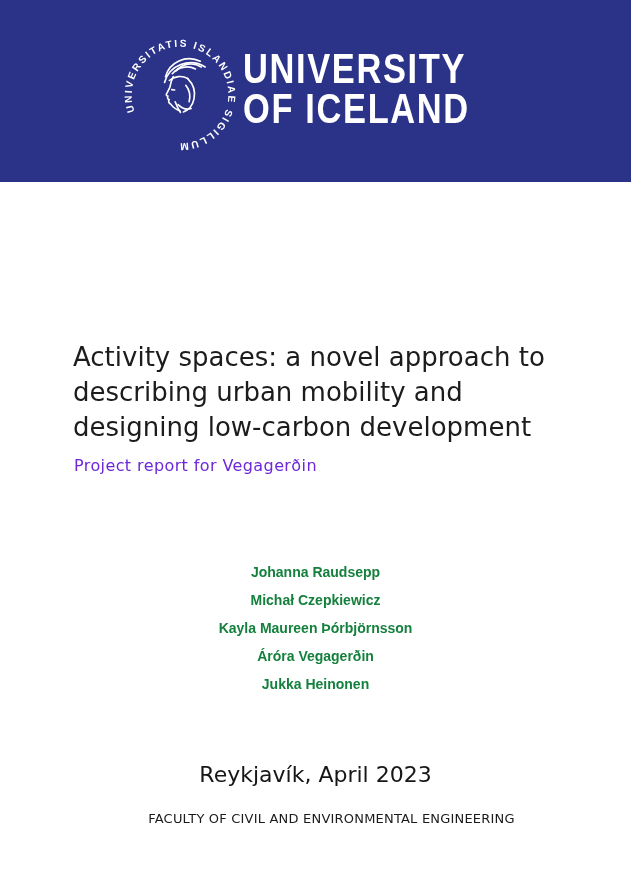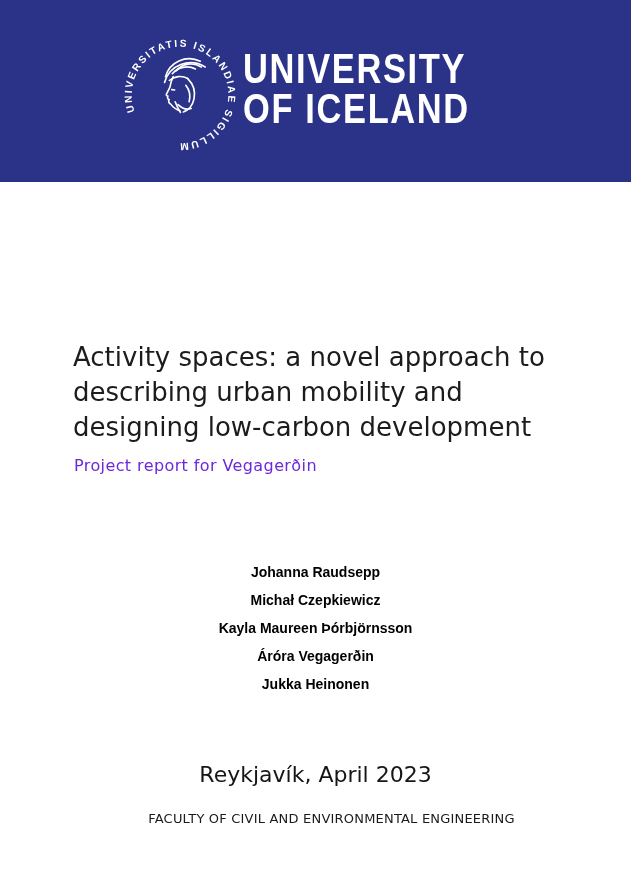--- a/index.html
+++ b/index.html
@@ -31,21 +31,21 @@
   .subtitle {
     position: absolute; left: 74px; top: 447px;
     font-family: "DejaVu Sans", sans-serif;
     font-size: 16px; color: #6d28d9; letter-spacing: 0.4px; margin-top: 9px;
   }
   .authors {
     position: absolute; left: 0; top: 558px; width: 631px;
     text-align: center;
   }
   .author {
-    font-size: 14px; font-weight: bold; color: #000000; line-height: 28px;
+    font-size: 14px; font-weight: bold; color: #15803d; line-height: 28px;
   }
   .place-date {
     position: absolute; left: 0; top: 762px; width: 631px;
     text-align: center;
     font-family: "DejaVu Sans", sans-serif;
     font-size: 22px; color: #161616;
   }
   .faculty {
     position: absolute; left: 16px; top: 811px; width: 631px;
     text-align: center;

